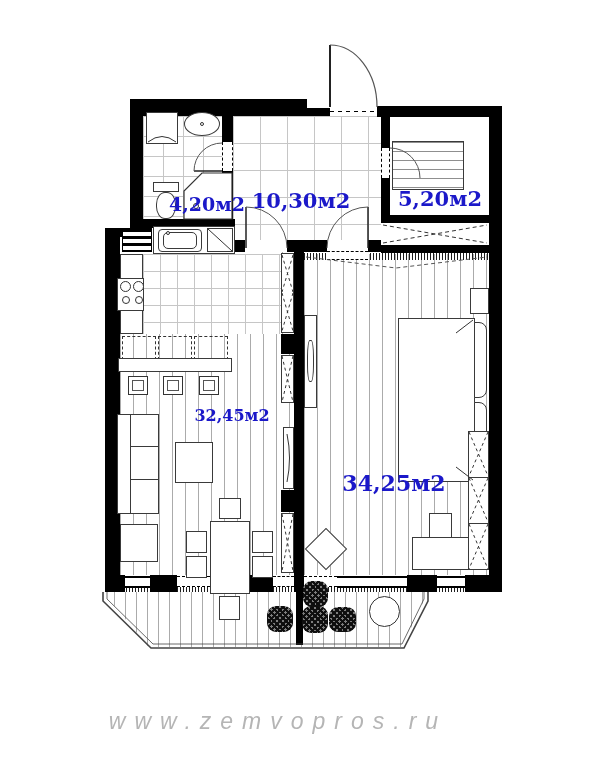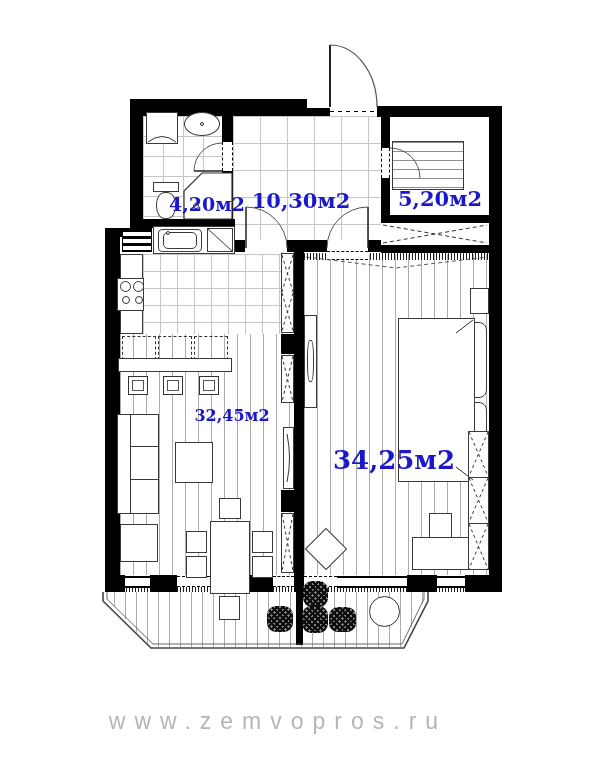--- a/index.html
+++ b/index.html
@@ -25,21 +25,21 @@
        font-weight:bold;color:var(--label);white-space:nowrap;z-index:40;}
   .plant{position:absolute;border-radius:35%;background:
        repeating-linear-gradient(45deg,#0e0e0e 0 2px,transparent 2px 4px),
        repeating-linear-gradient(-45deg,#111 0 2px,transparent 2px 4px),#7d7d7d;}
   .circ{position:absolute;border:1px solid #333;border-radius:50%;background:#fff;box-sizing:border-box;}
   .stool{position:absolute;border:1px solid #333;background:#fff;box-shadow:inset 0 0 0 3px #fff,inset 0 0 0 4px #555;box-sizing:border-box;}
   .stripebox{position:absolute;background:repeating-linear-gradient(#000 0 3px,#fff 3px 7px);border:1px solid #000;box-sizing:border-box;}
   .hlines{background-image:repeating-linear-gradient(#8f8f8f 0 1px,transparent 1px 9px);}
   svg.overlay{position:absolute;left:0;top:0;z-index:30;pointer-events:none;}
   .wm{position:absolute;left:0;top:708px;width:556px;text-align:center;
-      color:var(--wm);font-size:23px;letter-spacing:9px;z-index:50;}
+      color:var(--wm);font-size:23px;letter-spacing:9px;z-index:50;font-style:italic;}
 </style>
 </head>
 <body style="--label: #1b18c9; --wall: #000000; --wm: #b5b5b5;">
 
 <div class="tile" style="left:143px;top:116px;width:79px;height:103px;background-size:20px 20px;"></div>
 <div class="tile" style="left:233px;top:116px;width:148px;height:124px;background-size:27px 27px;"></div>
 <div class="tile" style="left:143px;top:254px;width:139px;height:80px;background-size:17px 17px;"></div>
 <div class="planks" style="left:282px;top:252px;width:12px;height:82px;"></div>
 <div class="planks" style="left:120px;top:334px;width:174px;height:241px;"></div>
 <div class="planks" style="left:304px;top:254px;width:185px;height:321px;"></div>
@@ -212,15 +212,15 @@
   <path d="M 287 434 Q 292 458 287 482" fill="none" stroke="#333" stroke-width="1"></path>
 
   <path d="M 103 592 L 103 601 L 151 648 L 404 648 L 428 601 L 428 592" fill="none" stroke="#444" stroke-width="1.6"></path>
   <path d="M 107 592 L 107 599 L 153 644 L 402 644 L 424 599 L 424 592" fill="none" stroke="#444" stroke-width="0.8"></path>
 </svg>
 
 <div class="lbl" style="left:207px;top:160px;font-size:19px;margin-top:44px;">4,20м2</div>
 <div class="lbl" style="left:301px;top:173px;font-size:21px;margin-top:27px;">10,30м2</div>
 <div class="lbl" style="left:440px;top:198px;font-size:21px;">5,20м2</div>
 <div class="lbl" style="left:232px;top:415px;font-size:16px;">32,45м2</div>
-<div class="lbl" style="left:394px;top:460px;font-size:26px;">34,25м2</div>
+<div class="lbl" style="left:394px;top:483px;font-size:22px;">34,25м2</div>
 
 <div class="wm">www.zemvopros.ru</div>
 
 </body></html>

